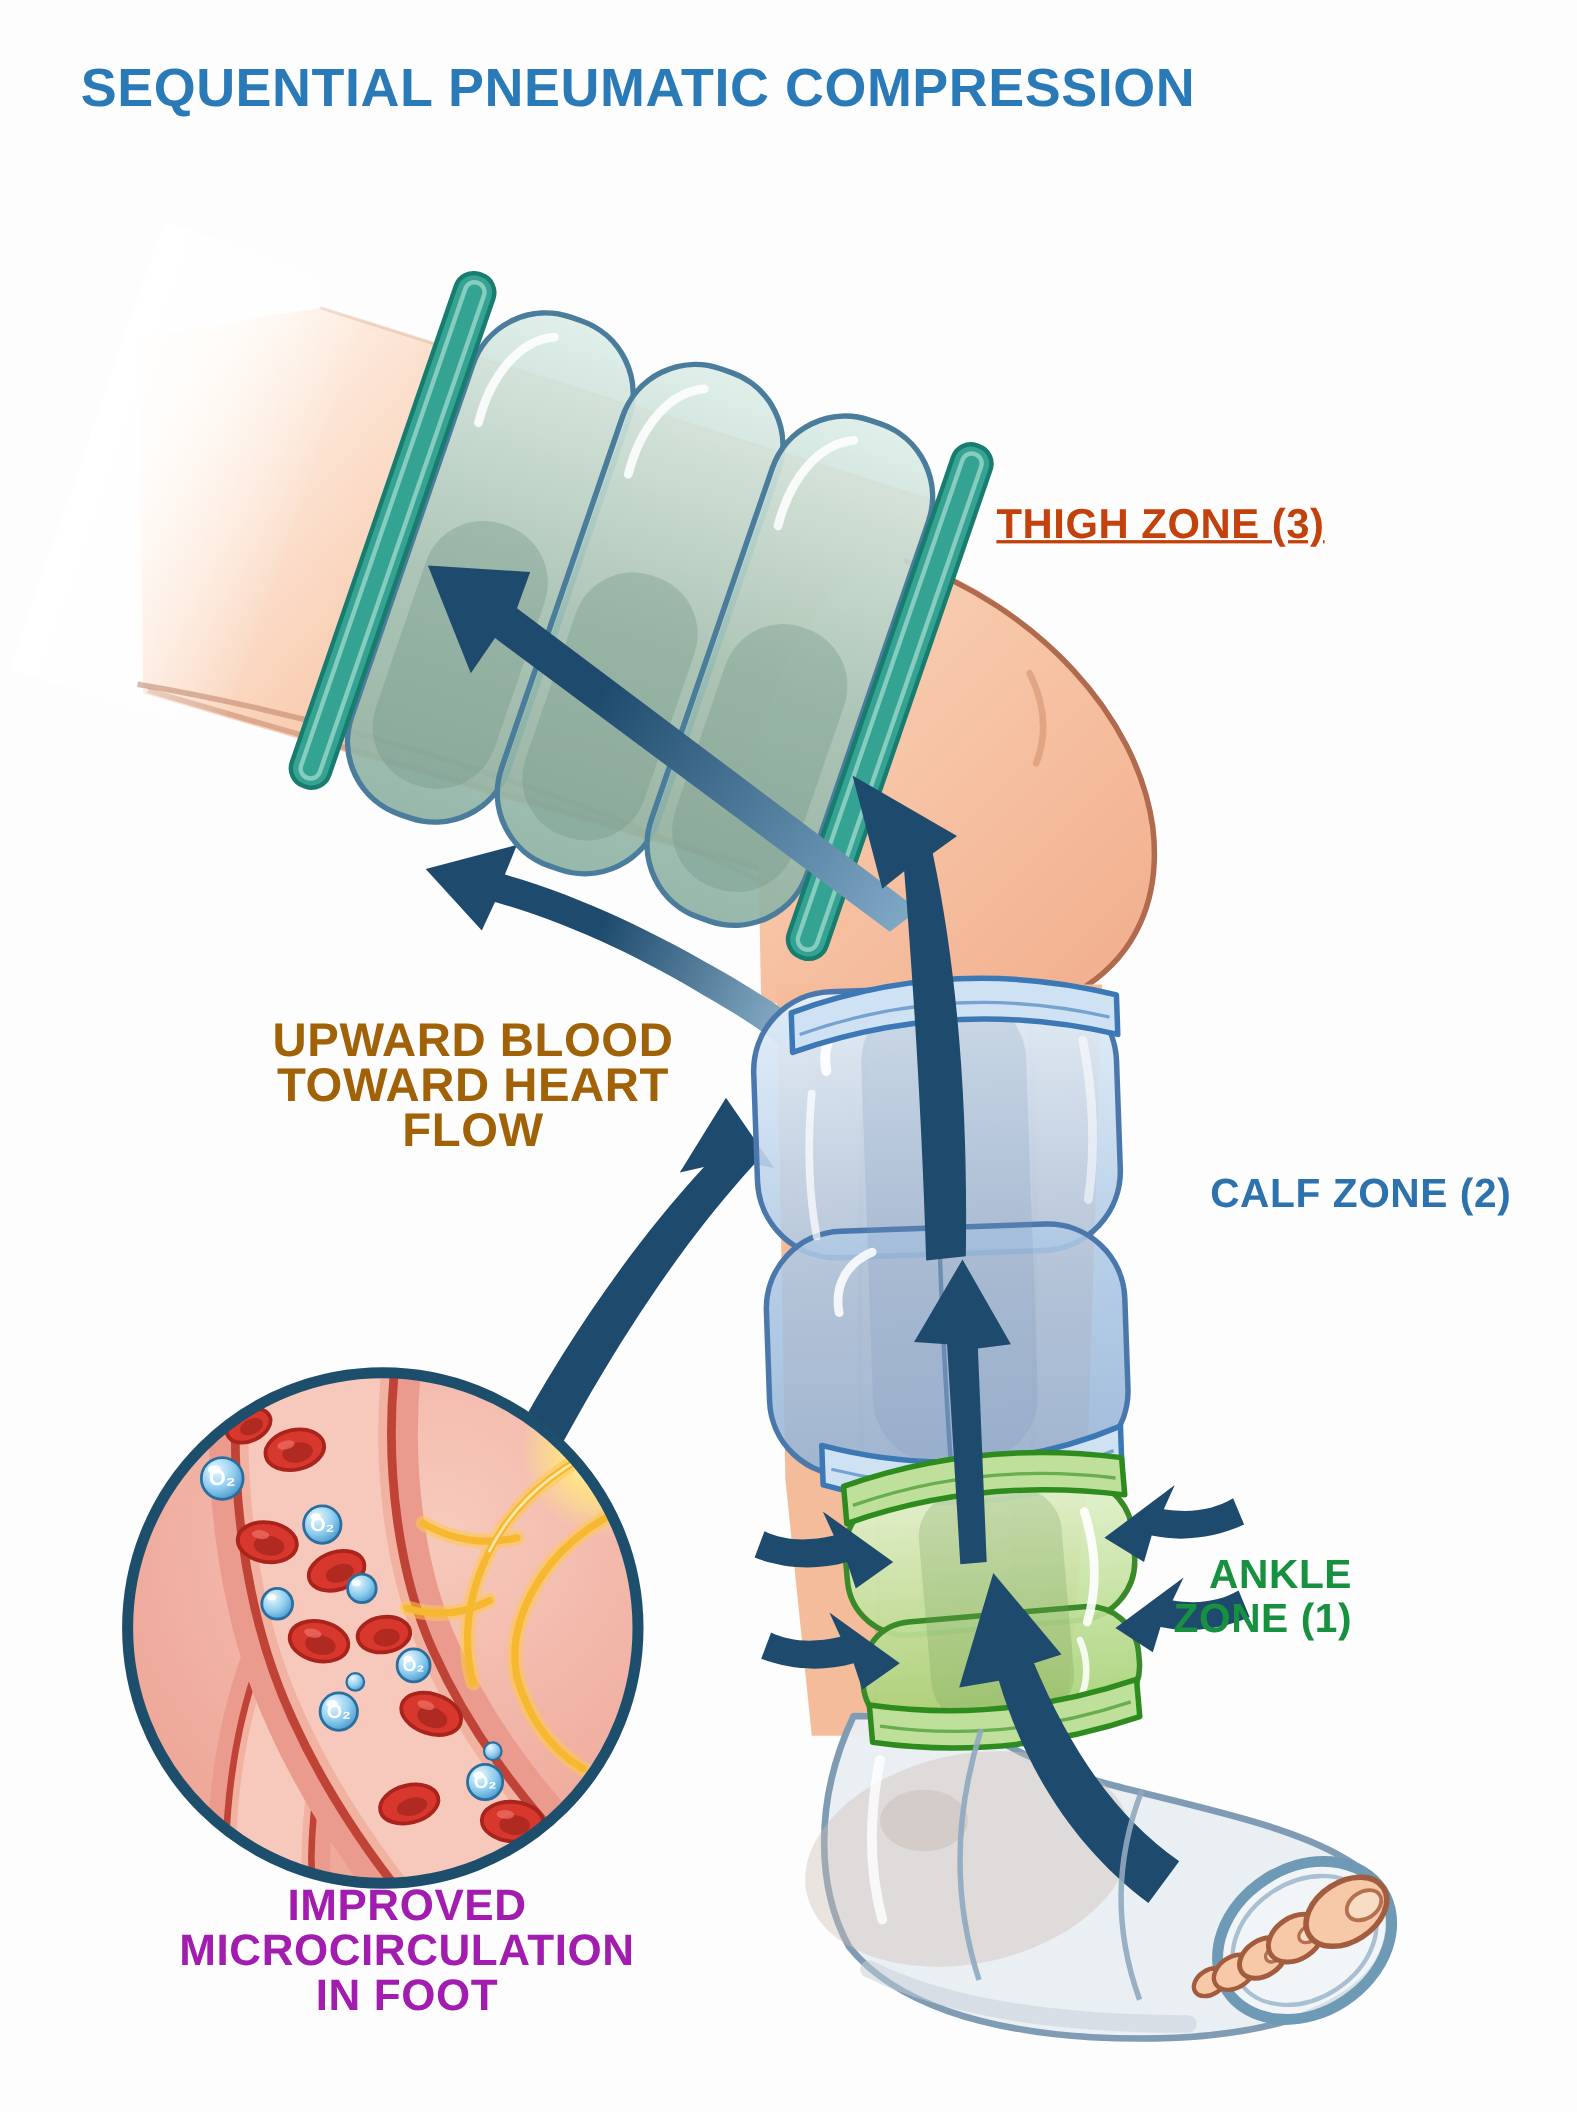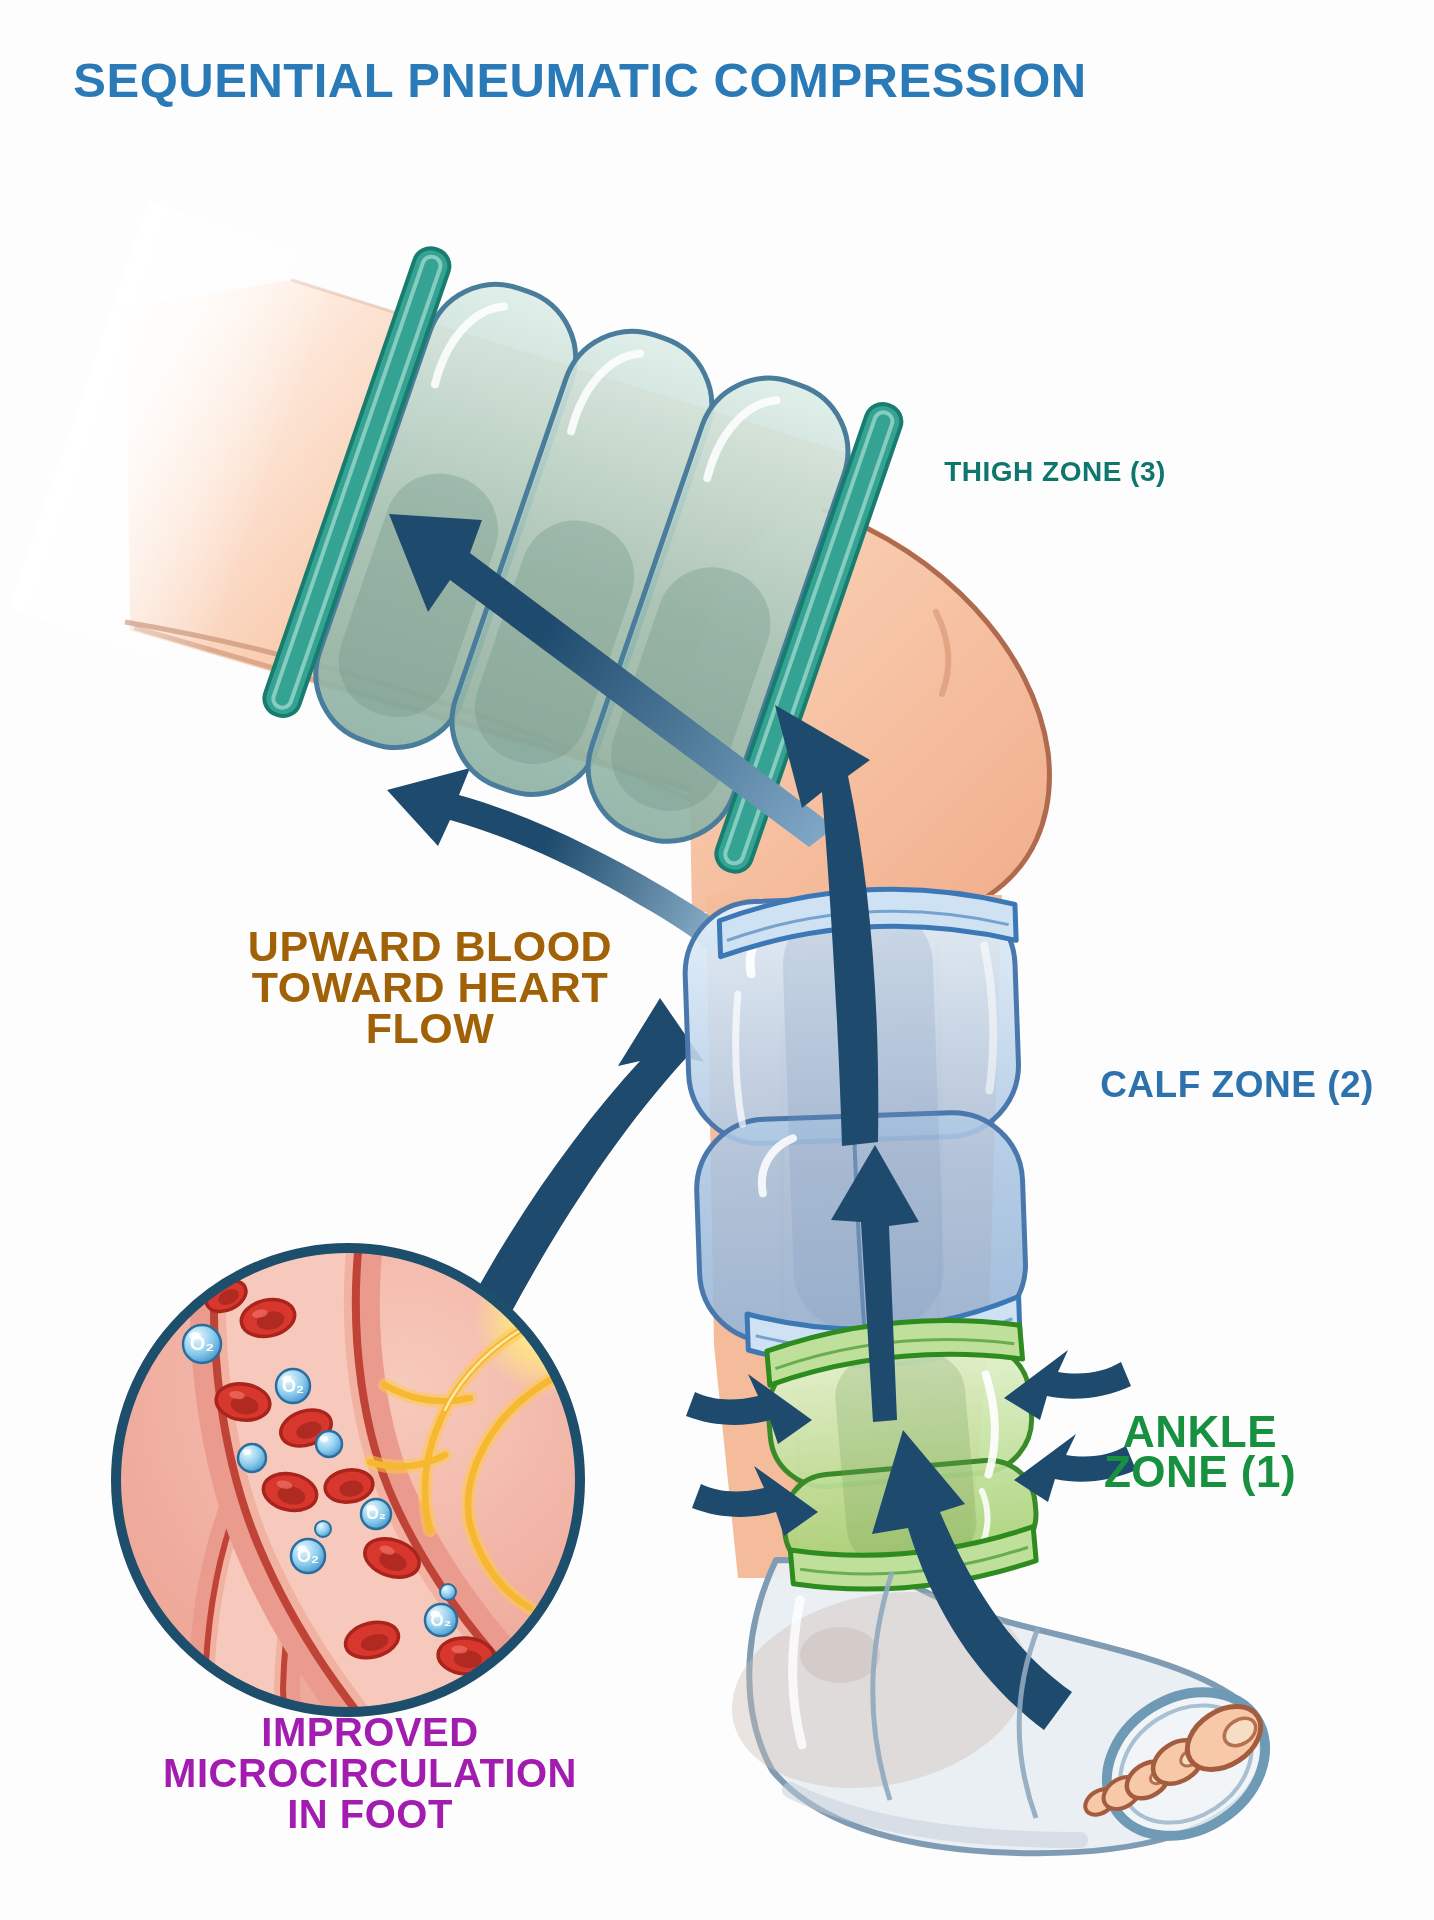--- a/index.html
+++ b/index.html
@@ -7,24 +7,24 @@
     position:relative;width:1434px;height:1920px;overflow:hidden;
     background:#fdfdfd;font-family:"Liberation Sans",sans-serif;
   }
   #art{position:absolute;left:0;top:0;width:100%;height:100%;}
   .label{
     position:absolute;transform:translateX(-50%);text-align:center;
     font-weight:bold;white-space:nowrap;letter-spacing:.5px;line-height:1;
   }
   .label div{line-height:inherit;}
   #title{left:580px;top:52px;font-size:49px;line-height:57px;color:#2b7ab8;}
-  #thigh-label{left:1055px;top:458px;font-size:28px;color:#0f766e;}
+  #thigh-label{left:1055px;top:458px;font-size:38px;color:#c2410c;text-decoration:underline;}
   #flow-label{left:430px;top:926px;font-size:43px;line-height:41px;color:#a16207;}
   #calf-label{left:1237px;top:1066px;font-size:37px;color:#2d72ad;}
-  #ankle-label{left:1200px;top:1412px;font-size:44px;line-height:40px;color:#17913f;}
+  #ankle-label{left:1148px;top:1412px;font-size:37px;line-height:40px;color:#17913f;text-align:right;}
   #micro-label{left:370px;top:1712px;font-size:40px;line-height:41px;color:#a21caf;}
   svg text{
     font-family:"Liberation Sans","DejaVu Sans",sans-serif;font-weight:bold;
     fill:#ffffff;text-anchor:middle;
   }
 </style>
 </head>
 <body>
 
 <div id="canvas">

